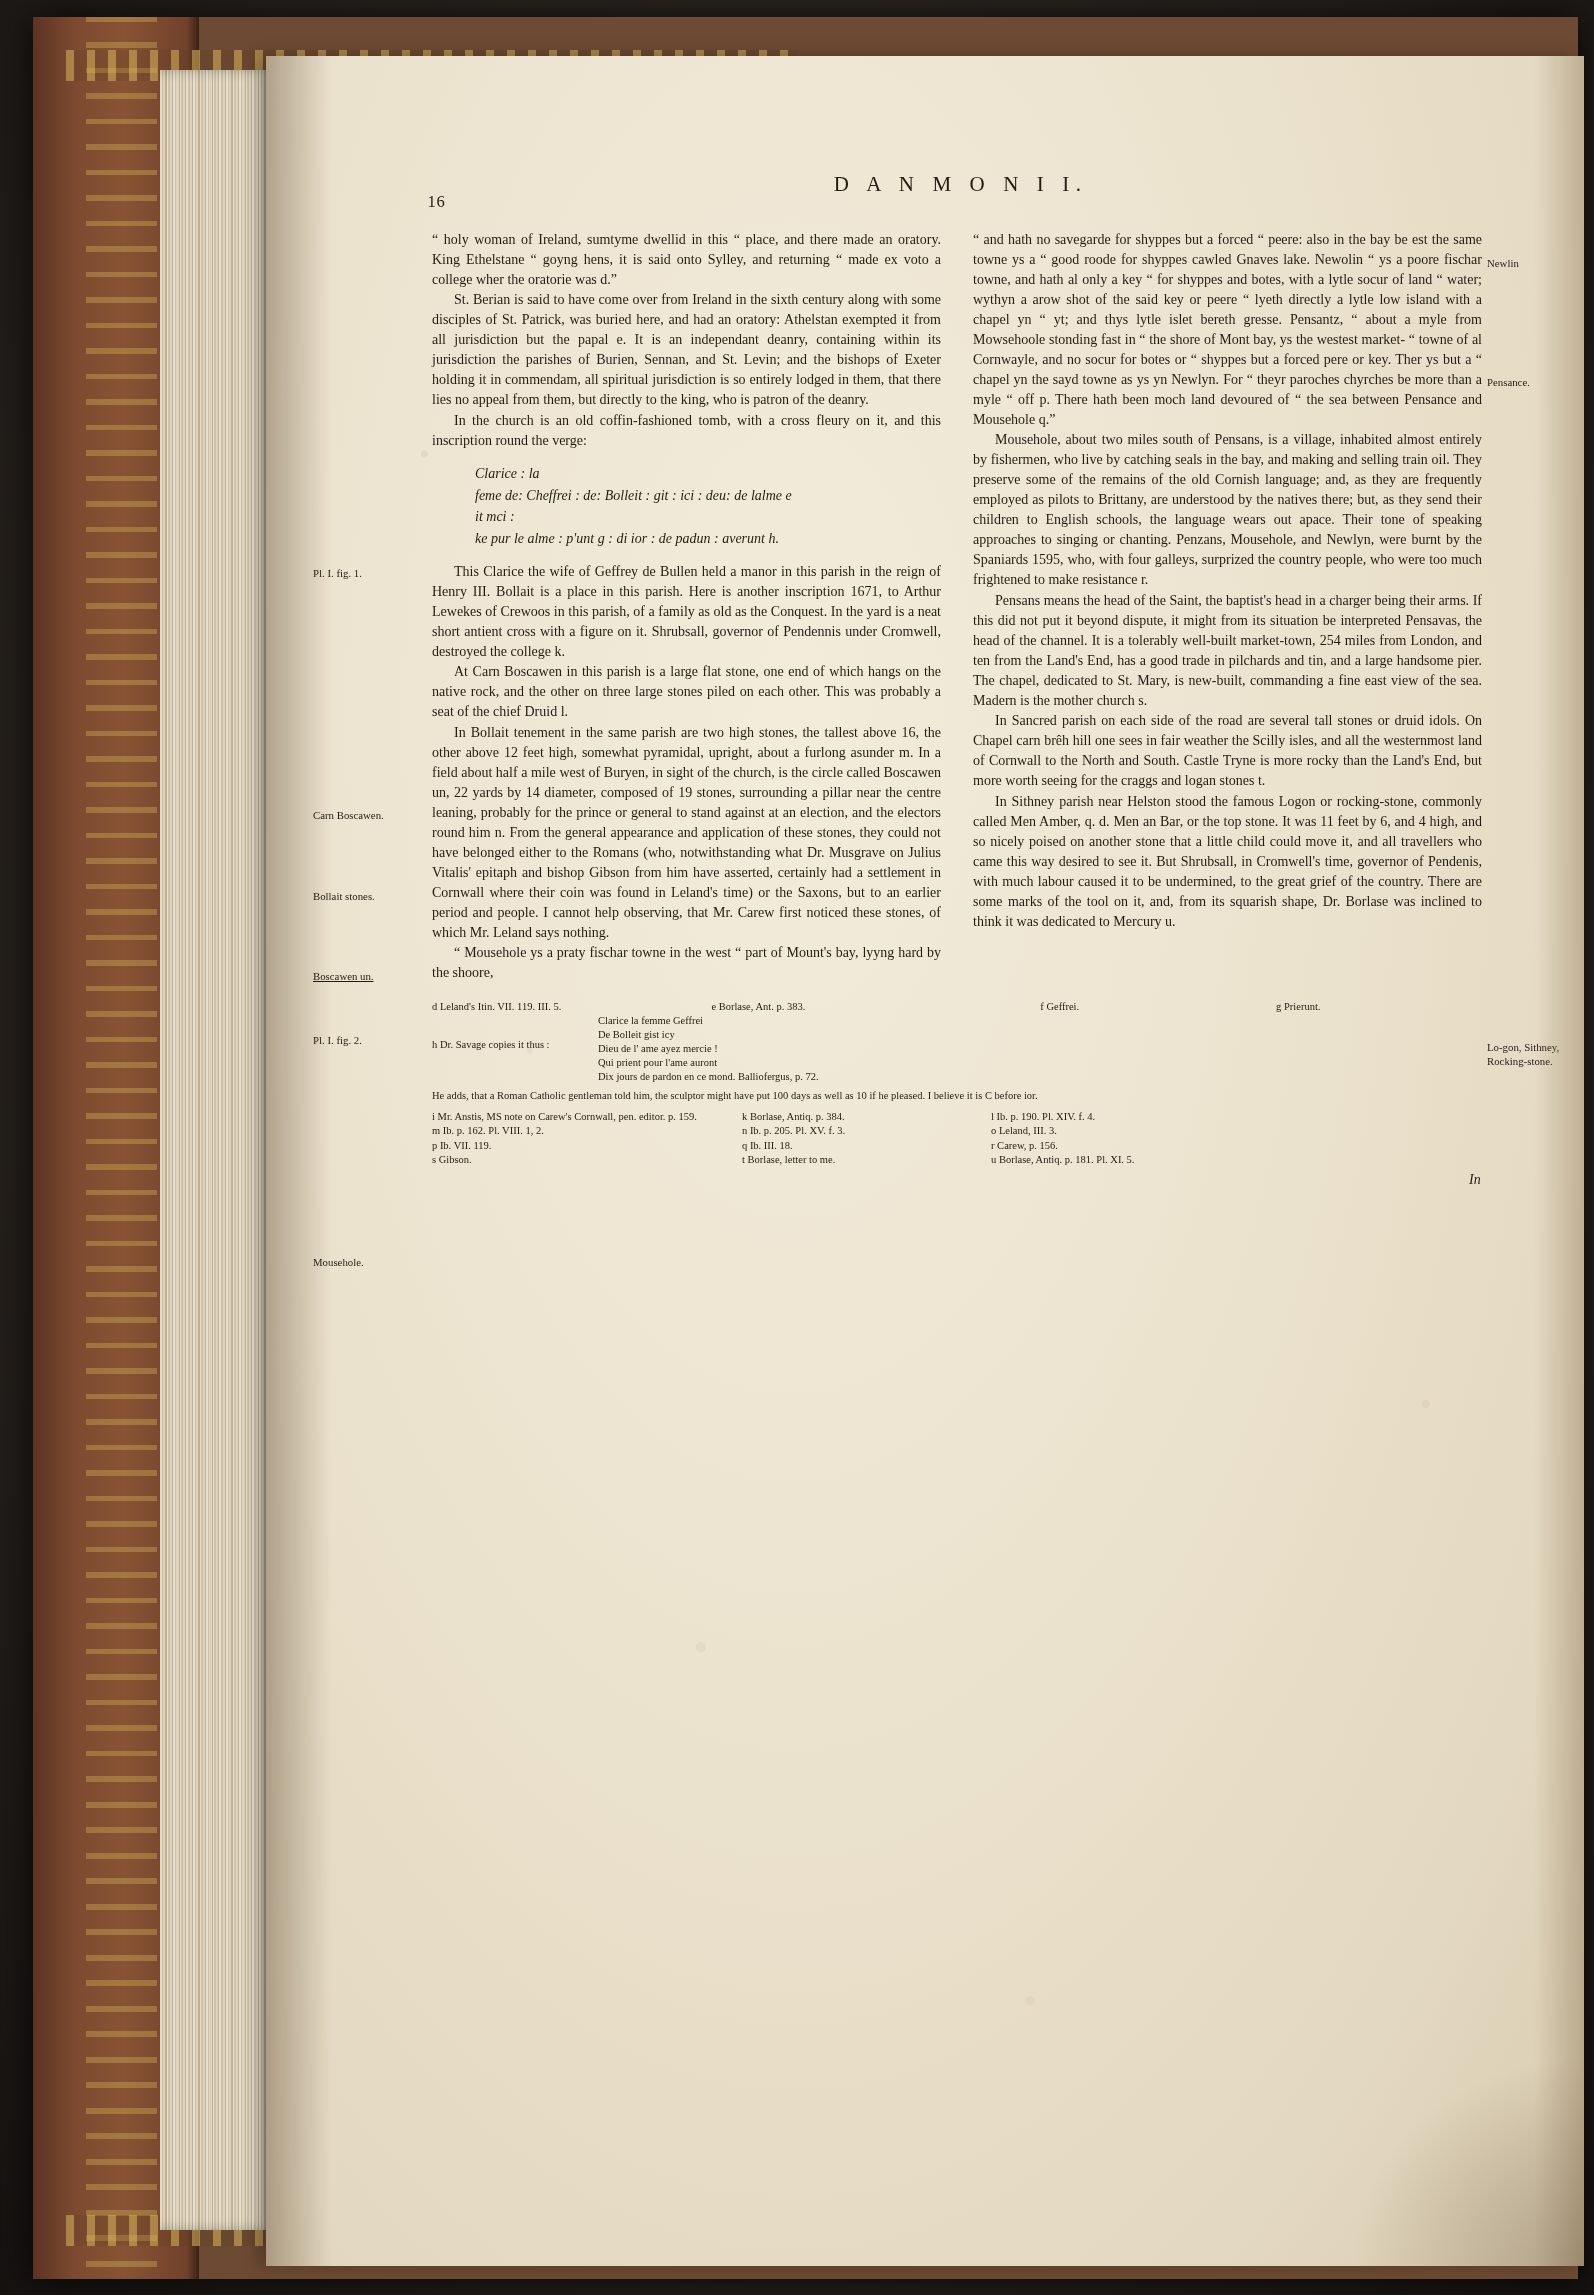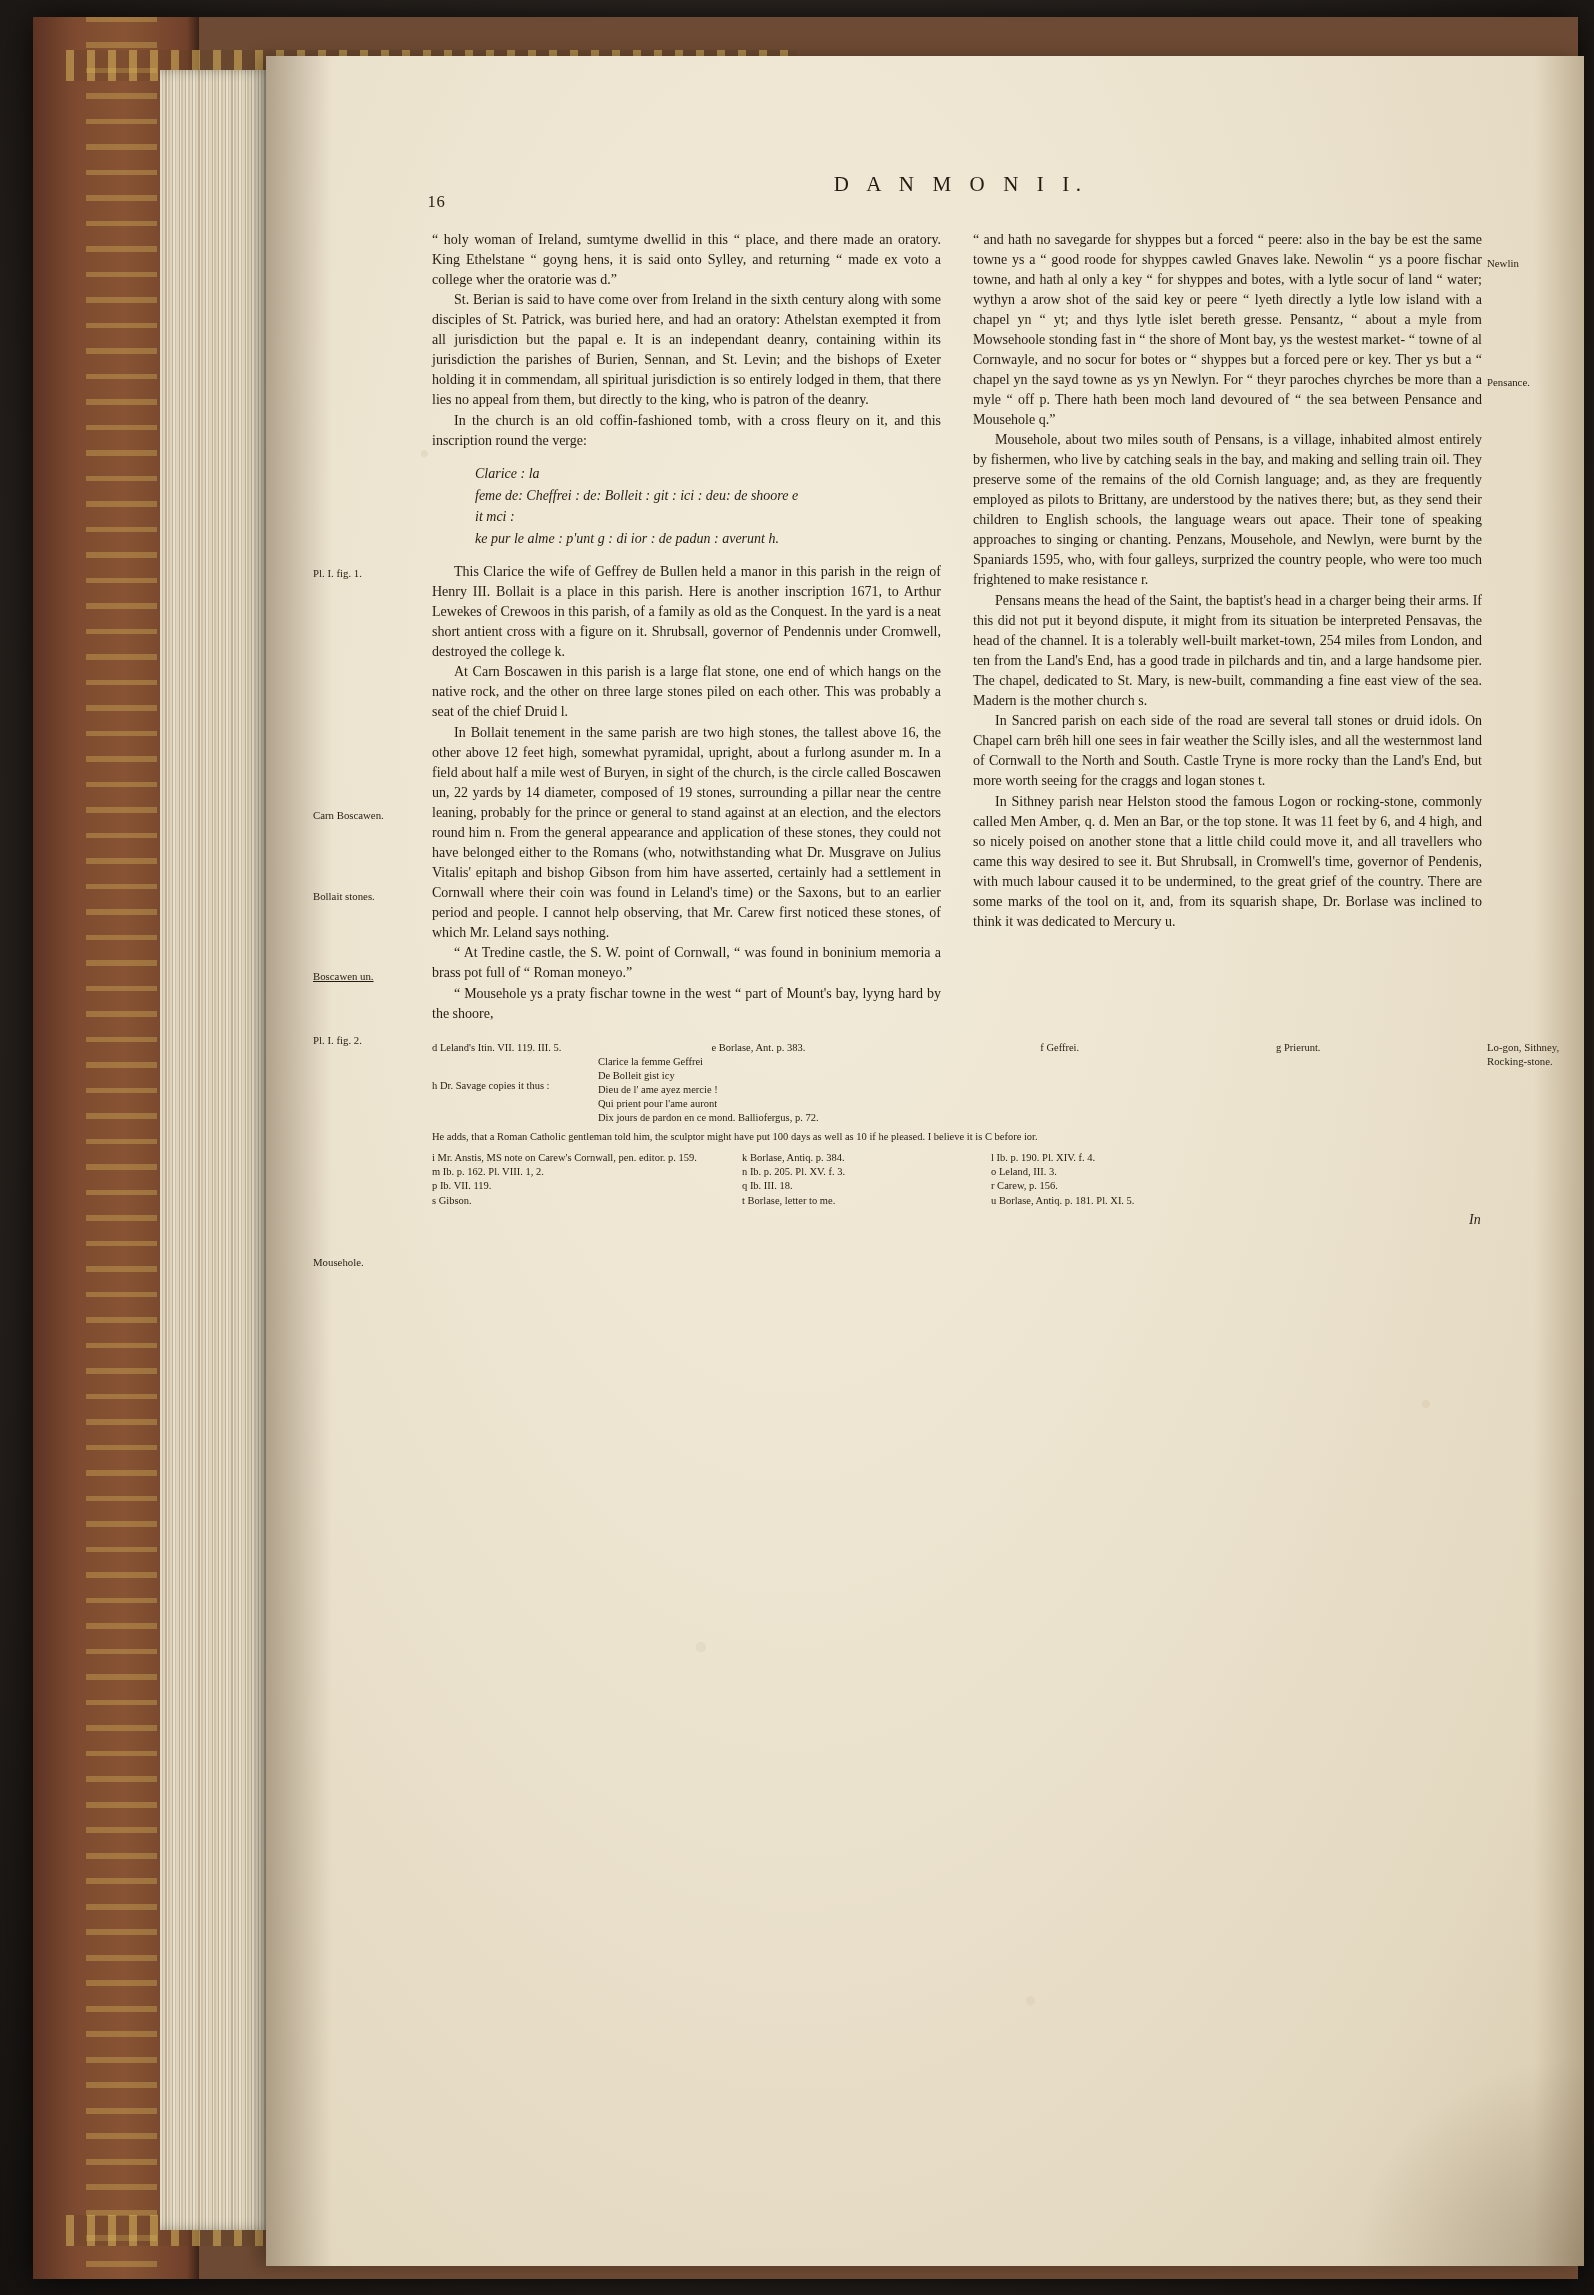--- a/index.html
+++ b/index.html
@@ -293,29 +293,28 @@
           <div class="gloss left" style="top:739px;text-decoration:underline;">Boscawen un.</div>
           <div class="gloss left" style="top:803px;">Pl. I. fig. 2.</div>
           <div class="gloss left" style="top:1025px;">Mousehole.</div>
 
           <p class="quoted">“ holy woman of Ireland, sumtyme dwellid in this “ place, and there made an oratory. King Ethelstane “ goyng hens, it is said onto Sylley, and returning “ made ex voto a college wher the oratorie was d.”</p>
           <p class="indent">St. Berian is said to have come over from Ireland in the sixth century along with some disciples of St. Patrick, was buried here, and had an oratory: Athelstan exempted it from all jurisdiction but the papal e. It is an independant deanry, containing within its jurisdiction the parishes of Burien, Sennan, and St. Levin; and the bishops of Exeter holding it in commendam, all spiritual jurisdiction is so entirely lodged in them, that there lies no appeal from them, but directly to the king, who is patron of the deanry.</p>
           <p class="indent">In the church is an old coffin-fashioned tomb, with a cross fleury on it, and this inscription round the verge:</p>
 
           <div class="inscription">
             <div>Clarice : la</div>
-            <div>feme de: Cheffrei : de: Bolleit : git : ici : deu: de shoore e</div>
+            <div>feme de: Cheffrei : de: Bolleit : git : ici : deu: de lalme e</div>
             <div>it mci :</div>
             <div>ke pur le alme : p'unt g : di ior : de padun : averunt h.</div>
           </div>
 
           <p class="indent">This Clarice the wife of Geffrey de Bullen held a manor in this parish in the reign of Henry III. Bollait is a place in this parish. Here is another inscription 1671, to Arthur Lewekes of Crewoos in this parish, of a family as old as the Conquest. In the yard is a neat short antient cross with a figure on it. Shrubsall, governor of Pendennis under Cromwell, destroyed the college k.</p>
           <p class="indent">At Carn Boscawen in this parish is a large flat stone, one end of which hangs on the native rock, and the other on three large stones piled on each other. This was probably a seat of the chief Druid l.</p>
           <p class="indent">In Bollait tenement in the same parish are two high stones, the tallest above 16, the other above 12 feet high, somewhat pyramidal, upright, about a furlong asunder m. In a field about half a mile west of Buryen, in sight of the church, is the circle called Boscawen un, 22 yards by 14 diameter, composed of 19 stones, surrounding a pillar near the centre leaning, probably for the prince or general to stand against at an election, and the electors round him n. From the general appearance and application of these stones, they could not have belonged either to the Romans (who, notwithstanding what Dr. Musgrave on Julius Vitalis' epitaph and bishop Gibson from him have asserted, certainly had a settlement in Cornwall where their coin was found in Leland's time) or the Saxons, but to an earlier period and people. I cannot help observing, that Mr. Carew first noticed these stones, of which Mr. Leland says nothing.</p>
-          <p class="indent quoted">“ At Tredine castle, the S. W. point of Cornwall, “ was found in boninium memoria a brass pot full of “ Roman moneyo.”</p>
           <p class="indent quoted">“ Mousehole ys a praty fischar towne in the west “ part of Mount's bay, lyyng hard by the shoore,</p>
 
         </div>
 
         <div class="col">
 
           <div class="gloss right" style="top:26.6px;">Newlin</div>
           <div class="gloss right" style="top:145px;">Pensance.</div>
           <div class="gloss right" style="top:810px;">Lo-gon, Sithney, Rocking-stone.</div>
 

